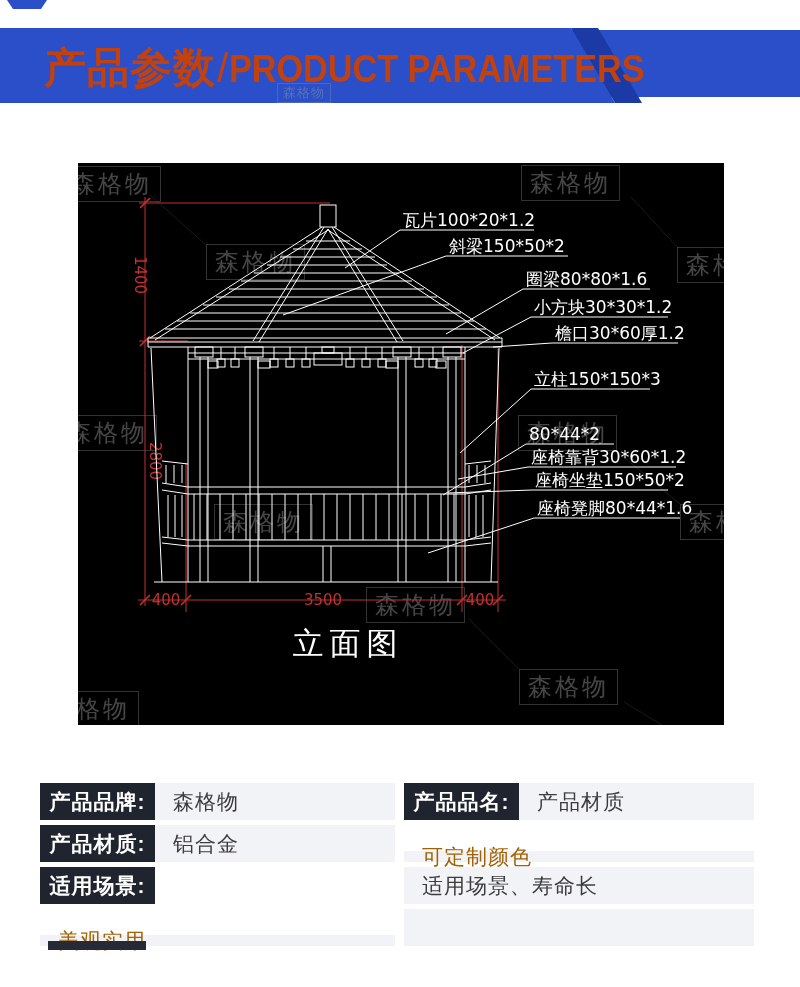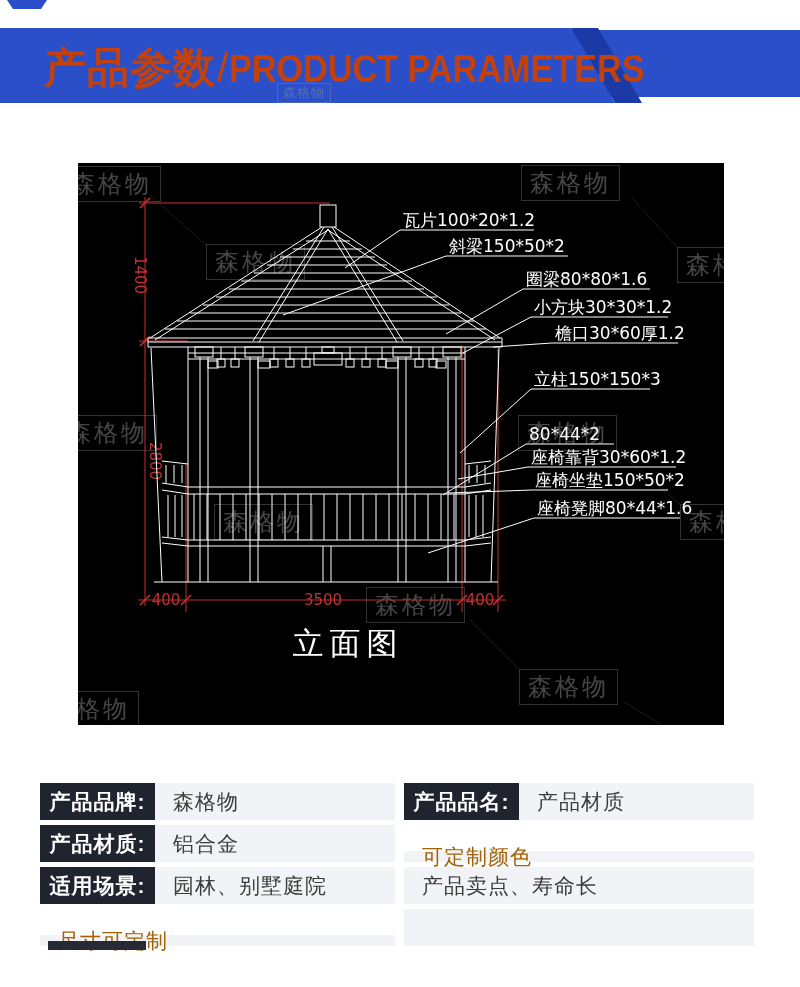--- a/index.html
+++ b/index.html
@@ -293,37 +293,36 @@
     <div class="spec-row">
       <div class="spec-label">产品品牌:</div>
       <div class="spec-value">森格物</div>
     </div>
     <div class="spec-row">
       <div class="spec-label">产品材质:</div>
       <div class="spec-value">铝合金</div>
     </div>
     <div class="spec-row">
       <div class="spec-label">适用场景:</div>
-      <div class="spec-value">园林、别墅庭院</div>
-    </div>
-    <div class="spec-row">
-      <div class="spec-value blue">尺寸可定制</div>
+    </div>
+    <div class="spec-row">
+      <div class="spec-value blue">美观实用</div>
     </div>
   </div>
 
   <div class="spec-col right">
     <div class="spec-row">
       <div class="spec-label">产品品名:</div>
       <div class="spec-value">产品材质</div>
     </div>
     <div class="spec-row">
       <div class="spec-value blue">可定制颜色</div>
     </div>
     <div class="spec-row">
-      <div class="spec-value">产品卖点、寿命长</div>
+      <div class="spec-value">适用场景、寿命长</div>
     </div>
     <div class="spec-row">
       <div class="spec-empty"></div>
     </div>
   </div>
 
   <div class="dark-sliver"></div>
 </div>
 
 </body></html>

